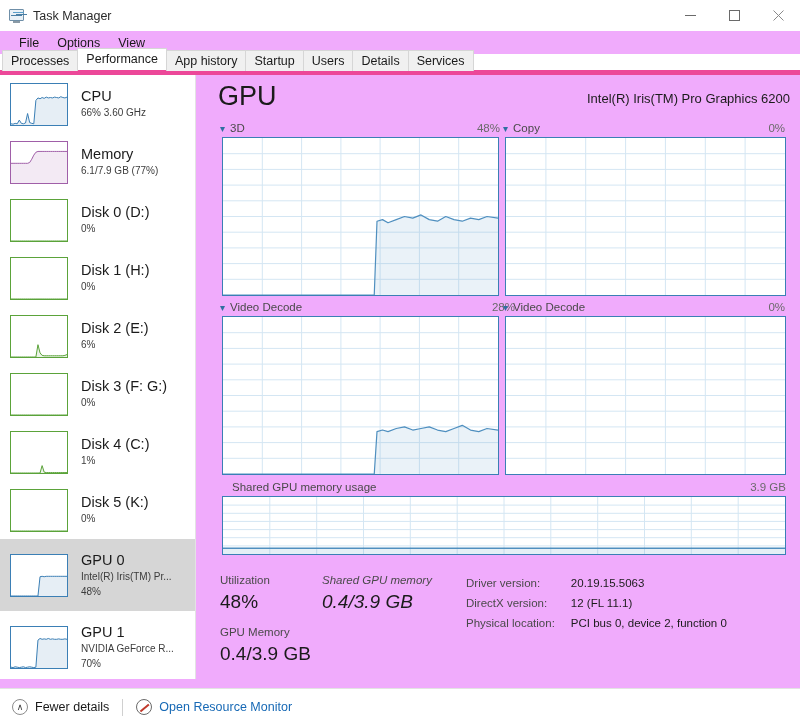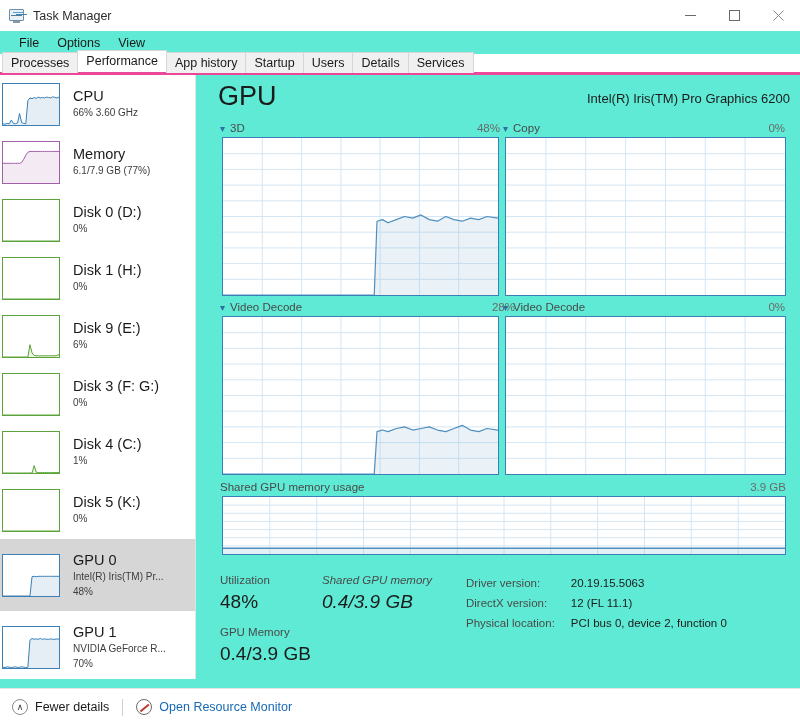--- a/index.html
+++ b/index.html
@@ -3,21 +3,21 @@
 <meta charset="utf-8">
 <style>
   * { box-sizing: border-box; margin: 0; padding: 0; }
   html, body {
     width: 800px; height: 725px;
     font-family: "Liberation Sans", sans-serif;
     background: #ffffff;
     overflow: hidden;
     -webkit-font-smoothing: antialiased;
   }
-  #app { position: relative; width: 800px; height: 725px; background: #5eead4; }
+  #app { position: relative; width: 800px; height: 725px; background: #f0abfc; }
 
   
   .titlebar {
     height: 31px; display: flex; align-items: center;
     background: #ffffff; position: relative;
   }
   .tb-icon {
     width: 16px; height: 16px; margin-left: 9px; margin-right: 8px;
     position: relative; flex: 0 0 auto;
   }
@@ -43,39 +43,39 @@
 
   
   .menubar { height: 23px; display: flex; align-items: center; padding-left: 16px; gap: 0px; }
   .menuitem {
     font-size: 12.5px; color: #1a1a1a; padding: 2px 9px 2px 3px; margin-right: 6px;
   }
 
   
   .tabstrip {
     height: 21px; display: flex; align-items: flex-end; padding-left: 2px;
-    border-bottom: 3px solid #ec4899; background: #ffffff; position: relative;
+    border-bottom: 5px solid #ec4899; background: #ffffff; position: relative;
   }
   .tab {
     font-size: 12.5px; color: #1a1a1a; padding: 2px 8px 3px 8px; height: 21px;
     line-height: 16px; background: #f0f0f0; border: 1px solid #d6d6d6;
     border-bottom: none; margin-right: -1px; position: relative; top: 1px;
   }
   .tab.active {
     background: #ffffff; border-color: #d6d6d6; z-index: 2; top: 0; height: 22px;
   }
 
   
   .content { display: flex; height: 604px; }
   .sidebar {
     width: 196px; flex: 0 0 196px; background: #ffffff;
     border-right: 1px solid #e3e3e3; overflow: hidden; position: relative;
   }
   .side-item {
-    height: 58px; display: flex; align-items: center; padding-left: 2px;
+    height: 58px; display: flex; align-items: center; padding-left: 10px;
   }
   .side-item.selected { background: #d6d6d6; }
   .side-item.tall { height: 72px; }
   .minigraph {
     width: 58px; height: 43px; flex: 0 0 auto; margin-right: 13px; position: relative;
     background: #ffffff;
   }
   .minigraph svg { display: block; width: 58px; height: 43px; }
   .side-text { overflow: hidden; }
   .side-title { font-size: 14.5px; color: #1b1b1b; line-height: 17px; white-space: nowrap; }
@@ -241,21 +241,21 @@
         </div>
         <div class="side-item">
           <div class="minigraph">
             <svg viewBox="0 0 58 43" preserveAspectRatio="none">
               <rect x="0.5" y="0.5" width="57" height="42" fill="#fff" stroke="#5ba33a" stroke-width="1"></rect>
               <polygon points="1,42 1.00,42.00 3.07,42.00 5.15,42.00 7.22,42.00 9.30,42.00 11.37,42.00 13.44,42.00 15.52,42.00 17.59,42.00 19.67,42.00 21.74,42.00 23.81,42.00 25.89,42.00 27.96,29.70 30.04,37.90 32.11,40.36 34.19,40.77 36.26,40.77 38.33,40.77 40.41,40.77 42.48,40.77 44.56,40.77 46.63,40.77 48.70,40.77 50.78,40.77 52.85,40.77 54.93,40.36 57.00,39.54 57,42" fill="rgba(91,163,58,0.13)"></polygon>
               <polyline points="1.00,42.00 3.07,42.00 5.15,42.00 7.22,42.00 9.30,42.00 11.37,42.00 13.44,42.00 15.52,42.00 17.59,42.00 19.67,42.00 21.74,42.00 23.81,42.00 25.89,42.00 27.96,29.70 30.04,37.90 32.11,40.36 34.19,40.77 36.26,40.77 38.33,40.77 40.41,40.77 42.48,40.77 44.56,40.77 46.63,40.77 48.70,40.77 50.78,40.77 52.85,40.77 54.93,40.36 57.00,39.54" fill="none" stroke="#5ba33a" stroke-width="1" stroke-linejoin="round"></polyline>
             </svg>
           </div>
           <div class="side-text">
-            <div class="side-title">Disk 9 (E:)</div>
+            <div class="side-title">Disk 2 (E:)</div>
             <div class="side-sub">6%</div>
           </div>
         </div>
         <div class="side-item">
           <div class="minigraph">
             <svg viewBox="0 0 58 43" preserveAspectRatio="none">
               <rect x="0.5" y="0.5" width="57" height="42" fill="#fff" stroke="#5ba33a" stroke-width="1"></rect>
               <polygon points="1,42 1.00,42.00 3.07,42.00 5.15,42.00 7.22,42.00 9.30,42.00 11.37,42.00 13.44,42.00 15.52,42.00 17.59,42.00 19.67,42.00 21.74,42.00 23.81,42.00 25.89,42.00 27.96,42.00 30.04,42.00 32.11,42.00 34.19,42.00 36.26,42.00 38.33,42.00 40.41,42.00 42.48,42.00 44.56,42.00 46.63,42.00 48.70,42.00 50.78,42.00 52.85,42.00 54.93,42.00 57.00,42.00 57,42" fill="rgba(91,163,58,0.13)"></polygon>
               <polyline points="1.00,42.00 3.07,42.00 5.15,42.00 7.22,42.00 9.30,42.00 11.37,42.00 13.44,42.00 15.52,42.00 17.59,42.00 19.67,42.00 21.74,42.00 23.81,42.00 25.89,42.00 27.96,42.00 30.04,42.00 32.11,42.00 34.19,42.00 36.26,42.00 38.33,42.00 40.41,42.00 42.48,42.00 44.56,42.00 46.63,42.00 48.70,42.00 50.78,42.00 52.85,42.00 54.93,42.00 57.00,42.00" fill="none" stroke="#5ba33a" stroke-width="1" stroke-linejoin="round"></polyline>
             </svg>
@@ -421,21 +421,21 @@
             <line x1="0" y1="47.1" x2="279" y2="47.1" stroke="#d4e6f3" stroke-width="1"></line>
             <line x1="0" y1="62.8" x2="279" y2="62.8" stroke="#d4e6f3" stroke-width="1"></line>
             <line x1="0" y1="78.5" x2="279" y2="78.5" stroke="#d4e6f3" stroke-width="1"></line>
             <line x1="0" y1="94.2" x2="279" y2="94.2" stroke="#d4e6f3" stroke-width="1"></line>
             <line x1="0" y1="109.9" x2="279" y2="109.9" stroke="#d4e6f3" stroke-width="1"></line>
             <line x1="0" y1="125.6" x2="279" y2="125.6" stroke="#d4e6f3" stroke-width="1"></line>
             <line x1="0" y1="141.3" x2="279" y2="141.3" stroke="#d4e6f3" stroke-width="1"></line>
           </svg>
         </div>
 
-      <div class="shared-label" style="left:24px;top:406px;">Shared GPU memory usage</div>
+      <div class="shared-label" style="left:36px;top:406px;">Shared GPU memory usage</div>
       <div class="shared-val" style="left:520px;top:406px;width:70px;text-align:right;">3.9 GB</div>
       <div class="graphbox" style="left:26px;top:421px;width:564px;height:59px;" id="gshared">
           <svg width="562" height="57" viewBox="0 0 562 57" preserveAspectRatio="none">
             <line x1="46.8" y1="0" x2="46.8" y2="57" stroke="#d4e6f3" stroke-width="1"></line>
             <line x1="93.7" y1="0" x2="93.7" y2="57" stroke="#d4e6f3" stroke-width="1"></line>
             <line x1="140.5" y1="0" x2="140.5" y2="57" stroke="#d4e6f3" stroke-width="1"></line>
             <line x1="187.3" y1="0" x2="187.3" y2="57" stroke="#d4e6f3" stroke-width="1"></line>
             <line x1="234.2" y1="0" x2="234.2" y2="57" stroke="#d4e6f3" stroke-width="1"></line>
             <line x1="281.0" y1="0" x2="281.0" y2="57" stroke="#d4e6f3" stroke-width="1"></line>
             <line x1="327.8" y1="0" x2="327.8" y2="57" stroke="#d4e6f3" stroke-width="1"></line>

